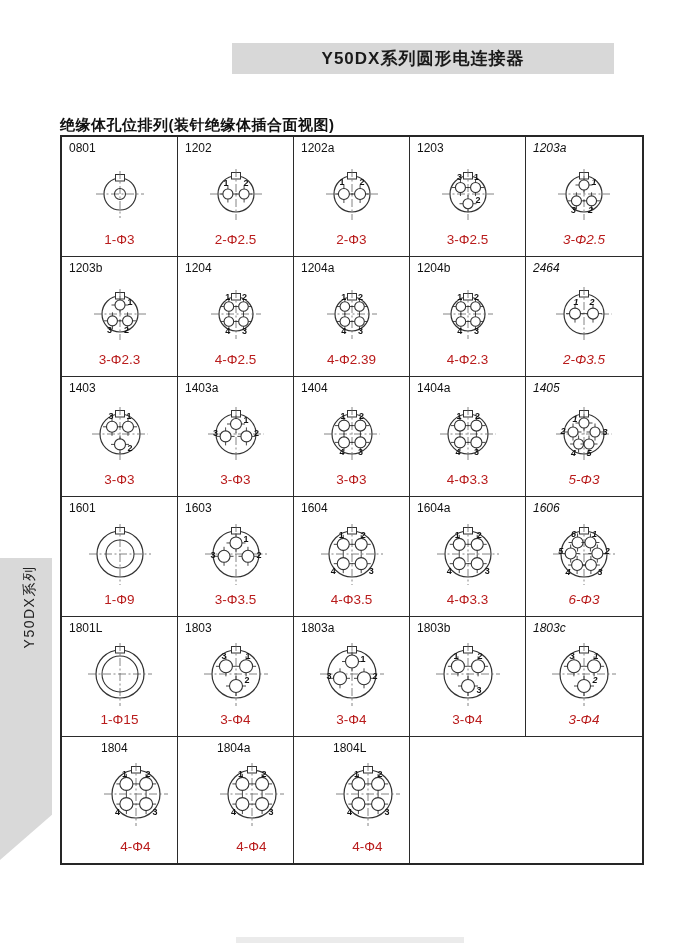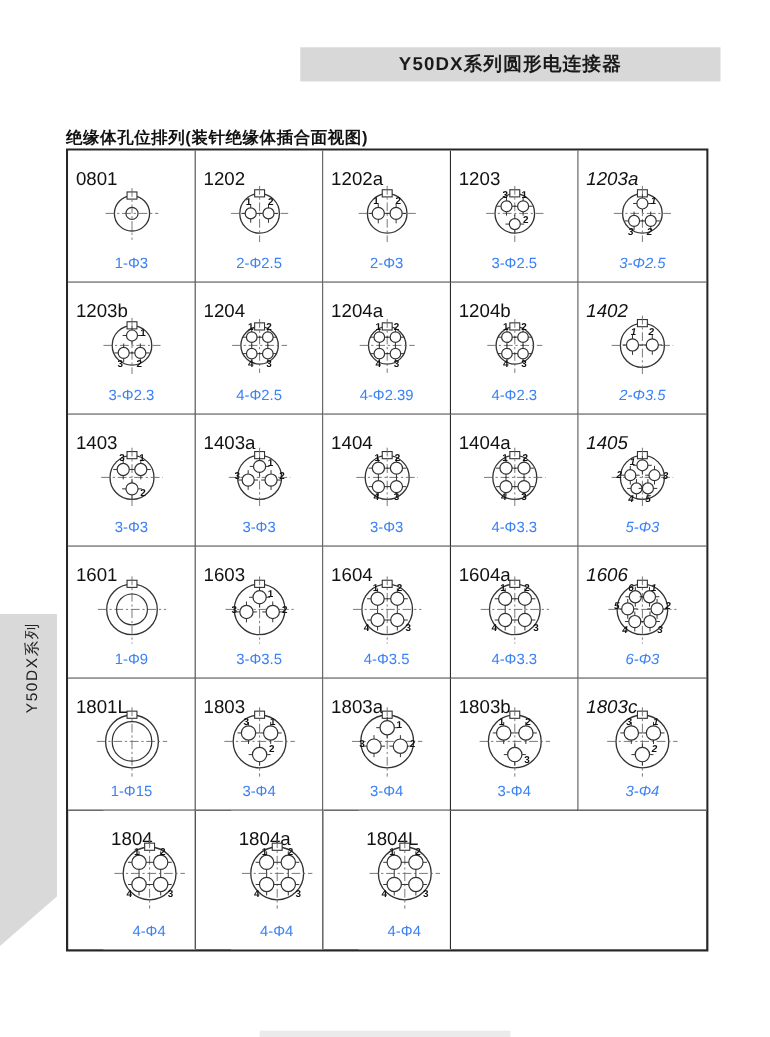--- a/index.html
+++ b/index.html
@@ -3,21 +3,21 @@
 <meta charset="utf-8">
 <style>
   html,body{margin:0;padding:0;}
   body{
     width:700px;height:943px;background:#ffffff;position:relative;
     font-family:"Liberation Sans","DejaVu Sans",sans-serif;overflow:hidden;
   }
   .banner{
     position:absolute;left:232px;top:43px;width:382px;height:31px;
     background:#d8d8d8;display:flex;align-items:center;justify-content:center;
-    font-size:17px;font-weight:bold;color:#1a1a1a;letter-spacing:1px;margin-left:41px;
+    font-size:17px;font-weight:bold;color:#1a1a1a;letter-spacing:1px;
   }
   .subtitle{
     position:absolute;left:60px;top:96px;font-size:15px;font-weight:bold;color:#111;
     letter-spacing:0.5px;
     margin-top:20px;
   }
   .side-tab{
     position:absolute;left:0;top:558px;width:52px;height:302px;background:#d9d9d9;
     clip-path:polygon(0 0,100% 0,100% 85%,0 100%);
   }
@@ -33,26 +33,26 @@
     grid-template-rows:repeat(5,120px) 126px;
   }
   .cell{
     position:relative;background:#fff;
     border-right:1px solid #2b2b2b;border-bottom:1px solid #2b2b2b;
     box-sizing:border-box;
   }
   .cell:nth-child(5n){border-right:none;font-style:italic;}
   .cell:nth-child(n+26){border-bottom:none;margin-left:32px;}
   .model{
-    position:absolute;left:7px;top:16px;font-size:17px;color:#111;
+    position:absolute;left:7px;top:4px;font-size:12px;color:#111;
   }
   .cell svg{position:absolute;left:50%;top:13px;transform:translateX(-50%);}
   .clabel{
     position:absolute;bottom:9px;left:0;width:100%;text-align:center;
-    font-size:13.5px;color:#3b82f6;
+    font-size:13.5px;color:#b91c1c;
   }
   .footer-bar{
     position:absolute;left:236px;top:937px;width:228px;height:6px;background:#ebebeb;
   }
 </style>
 </head>
 <body>
 
 <div class="banner">
   <span>Y50DX系列圆形电连接器</span>
@@ -249,21 +249,21 @@
         <circle cx="47.86" cy="51.480000000000004" r="4.8" fill="#ffffff" stroke="#333333" stroke-width="1.1"></circle>
         <text x="46.86" y="61.480000000000004" text-anchor="middle" dominant-baseline="middle" font-size="9" font-weight="700" fill="#111">4</text>
         <line x1="54.18000000000001" y1="51.480000000000004" x2="70.78" y2="51.480000000000004" stroke="#333333" stroke-width="0.9"></line>
         <line x1="62.480000000000004" y1="43.18000000000001" x2="62.480000000000004" y2="59.78" stroke="#333333" stroke-width="0.9"></line>
         <circle cx="62.480000000000004" cy="51.480000000000004" r="4.8" fill="#ffffff" stroke="#333333" stroke-width="1.1"></circle>
         <text x="63.480000000000004" y="61.480000000000004" text-anchor="middle" dominant-baseline="middle" font-size="9" font-weight="700" fill="#111">3</text>
       </svg>
       <div class="clabel">4-Φ2.3</div>
     </div>
     <div class="cell">
-      <div class="model">1402</div>
+      <div class="model">2464</div>
       <svg width="110" height="92" viewBox="0 0 110 92">
         <circle cx="55" cy="44" r="20" fill="none" stroke="#333333" stroke-width="1.2"></circle>
         <rect x="50.5" y="20.5" width="9" height="6.5" fill="#ffffff" stroke="#333333" stroke-width="1"></rect>
         <line x1="27" y1="44" x2="83" y2="44" stroke="#666" stroke-width="0.8" stroke-dasharray="8 2.5 2 2.5"></line>
         <line x1="55" y1="17" x2="55" y2="72" stroke="#666" stroke-width="0.8" stroke-dasharray="8 2.5 2 2.5"></line>
         <line x1="37" y1="43.6" x2="55" y2="43.6" stroke="#333333" stroke-width="0.9"></line>
         <line x1="46" y1="34.6" x2="46" y2="52.6" stroke="#333333" stroke-width="0.9"></line>
         <circle cx="46" cy="43.6" r="5.5" fill="#ffffff" stroke="#333333" stroke-width="1.1"></circle>
         <text x="47" y="32.6" text-anchor="middle" dominant-baseline="middle" font-size="9" font-weight="700" fill="#111">1</text>
         <line x1="55" y1="43.6" x2="73" y2="43.6" stroke="#333333" stroke-width="0.9"></line>

